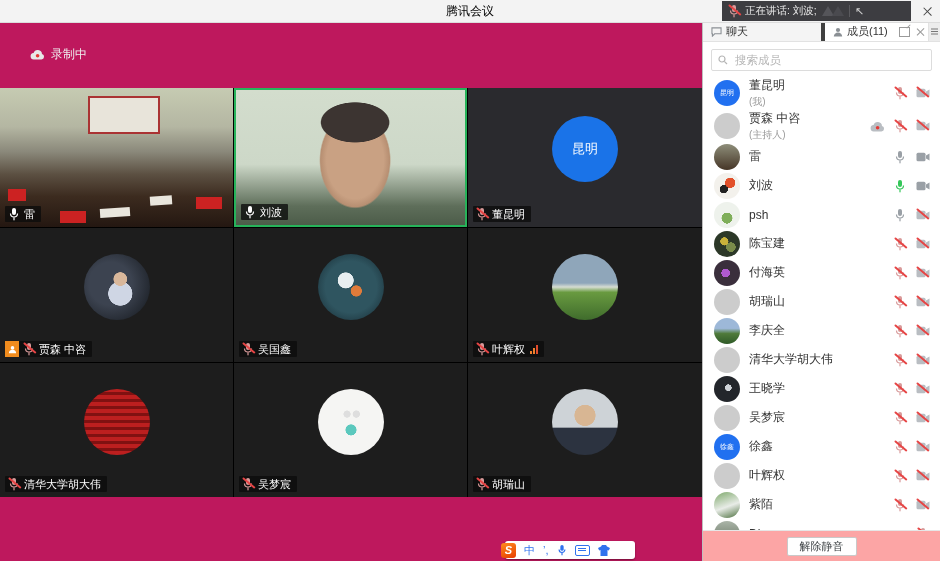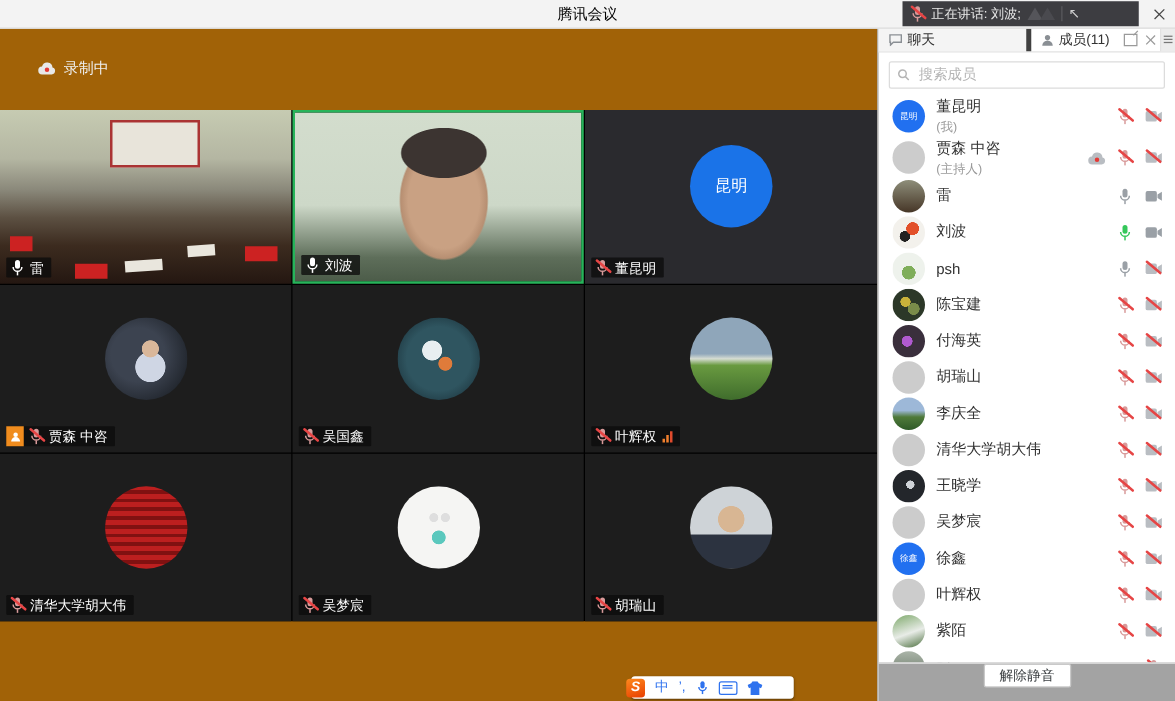--- a/index.html
+++ b/index.html
@@ -30,21 +30,21 @@
   
   .icw{position:relative;display:inline-block;width:13px;height:14px;flex:none;}
   .icw svg{position:absolute;left:0;top:0;fill:currentColor;}
   .slash{display:none;position:absolute;left:-1px;top:5px;width:16px;height:1.6px;background:#e64545;
          transform:rotate(40deg);border-radius:1px;}
   .mic-muted{color:#d89a9a;} .mic-muted .slash{display:block;}
   .mic-gray{color:#9aa0a6;} .mic-green{color:#35c75a;} .mic-white{color:#fff;}
   .cam-off{color:#b9bdc2;} .cam-off .slash{display:block;}
   .cam-on{color:#9aa0a6;}
   
-  .stage{position:absolute;left:0;top:22px;width:702px;height:539px;background:#a16207;}
+  .stage{position:absolute;left:0;top:22px;width:702px;height:539px;background:#be185d;}
   .recbar{position:absolute;left:30px;top:24px;display:flex;align-items:center;gap:6px;color:#eee;font-size:12px;}
   .grid{position:absolute;left:0;top:66px;width:702px;height:409px;display:grid;
         grid-template-columns:233px 233px 234px;grid-template-rows:139px 134px 134px;gap:1px;background:#000;}
   .tile{position:relative;background:#1d1d1d;overflow:hidden;}
   .tile.active{border:2px solid #27b35a;box-sizing:border-box;}
   .vlabel{position:absolute;left:5px;bottom:5px;background:rgba(12,12,12,.78);color:#fff;font-size:11px;
           height:16px;display:flex;align-items:center;gap:3px;padding:0 6px 0 3px;border-radius:1px;z-index:2;}
   .hostbadge{width:14px;height:16px;background:#f08c1e;display:flex;align-items:center;justify-content:center;
              margin:0 1px 0 -3px;flex:none;}
   .hostbadge svg{fill:#fff;}
@@ -132,22 +132,22 @@
            radial-gradient(circle at 65% 62%,#7a8c4a 0 20%,transparent 21%),#2c3828;}
   .av-fu{background:radial-gradient(circle at 45% 50%,#b05ad0 0 22%,transparent 23%),#3a2f3c;}
   .av-li{background:linear-gradient(180deg,#9db8d8 0 40%,#4f7a3a 60%,#2f5a28 100%);}
   .av-wang{background:radial-gradient(circle at 55% 45%,#cfd3d8 0 16%,transparent 17%),#23262b;}
   .av-zimo{background:linear-gradient(160deg,#7da86a,#e8ece7 55%,#4a6e3c);}
   .av-diego{background:linear-gradient(180deg,#aab4a8,#5c6b58);}
   .mtext{display:flex;flex-direction:column;justify-content:center;flex:1;min-width:0;}
   .mname{font-size:12px;color:#333;white-space:nowrap;overflow:hidden;}
   .msub{font-size:10px;color:#9a9a9a;margin-top:1px;}
   .mics{display:flex;align-items:center;gap:9px;flex:none;}
-  .mfoot{position:absolute;left:0;right:0;bottom:0;height:30px;border-top:1px solid #e6e6e6;background:#a3a3a3;
-         display:flex;align-items:flex-start;justify-content:center;}
+  .mfoot{position:absolute;left:0;right:0;bottom:0;height:30px;border-top:1px solid #e6e6e6;background:#fca5a5;
+         display:flex;align-items:center;justify-content:center;}
   .unmute{min-width:70px;height:19px;border:1px solid #c9c9c9;border-radius:2px;background:#fff;color:#3c4043;
           font-size:11px;display:flex;align-items:center;justify-content:center;padding:0 10px;cursor:default;}
 </style>
 </head>
 <body>
 
 <div id="app">
 
   <div class="titlebar">
     <div class="apptitle">腾讯会议</div>

